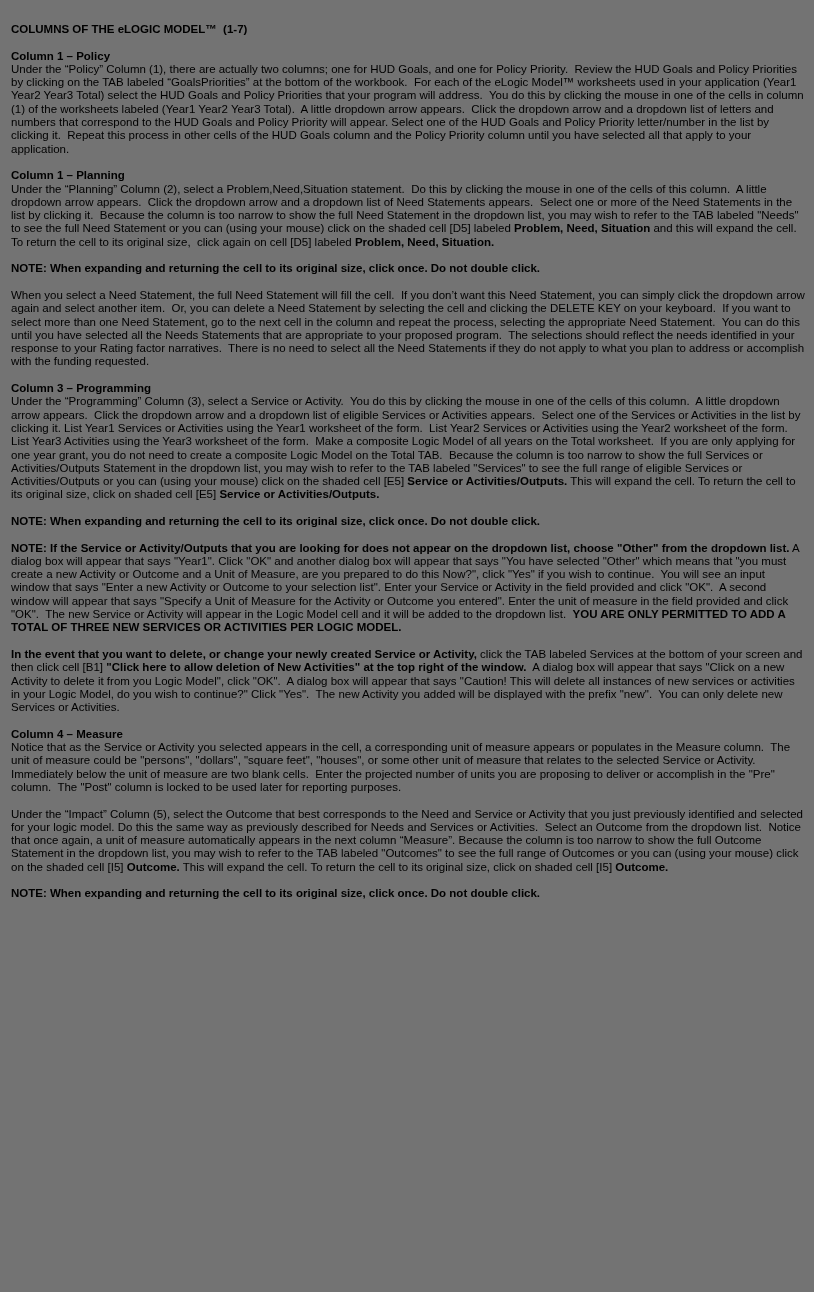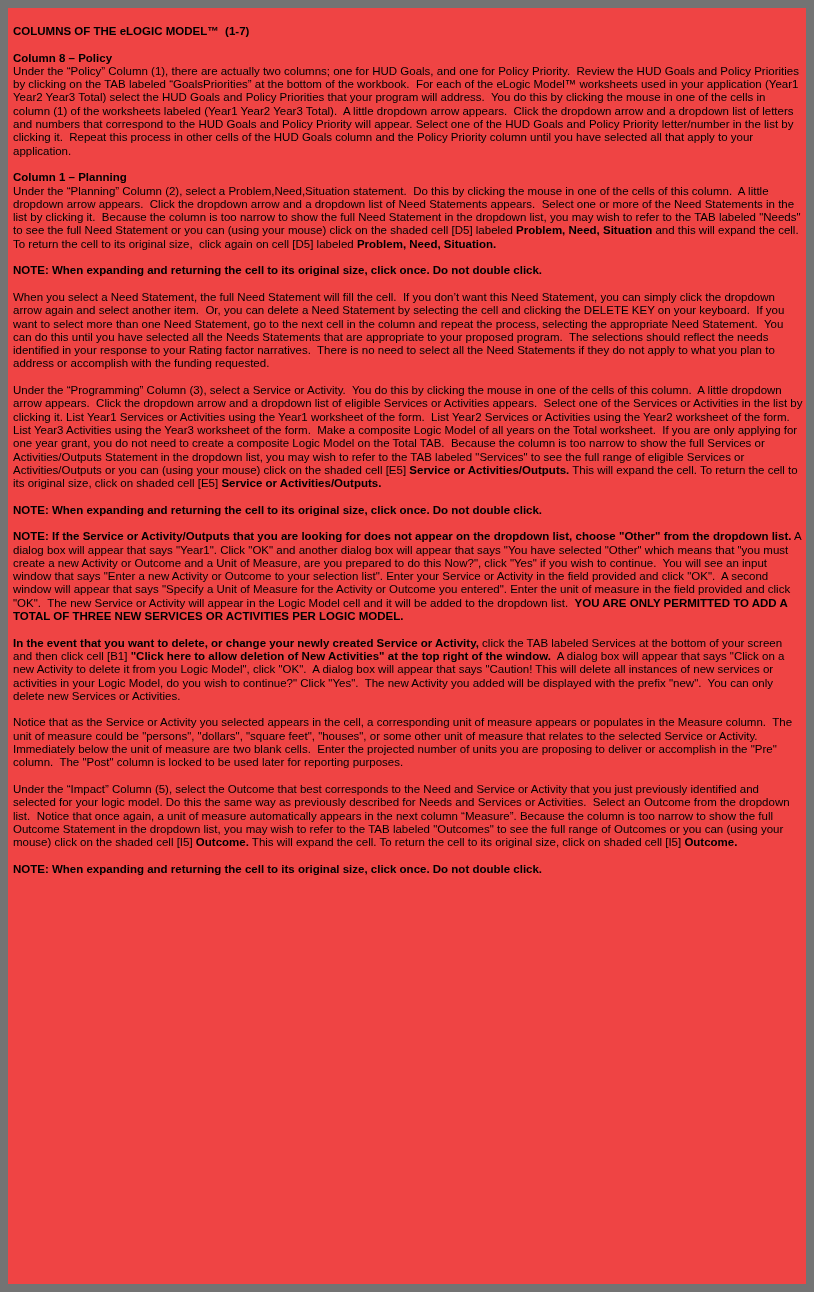--- a/index.html
+++ b/index.html
@@ -1,45 +1,47 @@
 <!DOCTYPE html>
 <html><head>
 <meta charset="utf-8">
 <style>
   html, body { margin: 0; padding: 0; background: #ffffff; }
   .page {
     position: relative;
     width: 814px;
     height: 1292px;
     box-sizing: border-box;
-    background: #ef4444;
-    border: 8px solid #737373;
+    background: #737373;
+    border: 6px solid #737373;
     padding: 17px 3px 0 5px;
     font-family: "Liberation Sans", "DejaVu Sans", sans-serif;
     font-size: 11.5px;
     line-height: 13.3px;
     color: #000000;
     overflow: hidden;
   }
   .block { white-space: pre-wrap; word-wrap: break-word; }
   .gap { margin-bottom: 13.3px; }
   .title, .heading { font-weight: bold; }
   .b { font-weight: bold; }
 </style>
 </head>
 <body>
 
 <div class="page">
   <div class="block title gap"><span class="b">COLUMNS OF THE eLOGIC MODEL™  (1-7)</span></div>
-  <div class="block heading"><span class="b">Column 8 – Policy</span></div>
+  <div class="block heading"><span class="b">Column 1 – Policy</span></div>
   <div class="block para gap"><span>Under the “Policy” Column (1), there are actually two columns; one for HUD Goals, and one for Policy Priority.  Review the HUD Goals and Policy Priorities by clicking on the TAB labeled “GoalsPriorities” at the bottom of the workbook.  For each of the eLogic Model™ worksheets used in your application (Year1 Year2 Year3 Total) select the HUD Goals and Policy Priorities that your program will address.  You do this by clicking the mouse in one of the cells in column (1) of the worksheets labeled (Year1 Year2 Year3 Total).  A little dropdown arrow appears.  Click the dropdown arrow and a dropdown list of letters and numbers that correspond to the HUD Goals and Policy Priority will appear. Select one of the HUD Goals and Policy Priority letter/number in the list by clicking it.  Repeat this process in other cells of the HUD Goals column and the Policy Priority column until you have selected all that apply to your application.</span></div>
   <div class="block heading"><span class="b">Column 1 – Planning</span></div>
   <div class="block para gap"><span>Under the “Planning” Column (2), select a Problem,Need,Situation statement.  Do this by clicking the mouse in one of the cells of this column.  A little dropdown arrow appears.  Click the dropdown arrow and a dropdown list of Need Statements appears.  Select one or more of the Need Statements in the list by clicking it.  Because the column is too narrow to show the full Need Statement in the dropdown list, you may wish to refer to the TAB labeled "Needs" to see the full Need Statement or you can (using your mouse) click on the shaded cell [D5] labeled </span><span class="b">Problem, Need, Situation</span><span> and this will expand the cell.  To return the cell to its original size,  click again on cell [D5] labeled </span><span class="b">Problem, Need, Situation.</span></div>
   <div class="block note gap"><span class="b">NOTE: When expanding and returning the cell to its original size, click once. Do not double click.</span></div>
   <div class="block para gap"><span>When you select a Need Statement, the full Need Statement will fill the cell.  If you don’t want this Need Statement, you can simply click the dropdown arrow again and select another item.  Or, you can delete a Need Statement by selecting the cell and clicking the DELETE KEY on your keyboard.  If you want to select more than one Need Statement, go to the next cell in the column and repeat the process, selecting the appropriate Need Statement.  You can do this until you have selected all the Needs Statements that are appropriate to your proposed program.  The selections should reflect the needs identified in your response to your Rating factor narratives.  There is no need to select all the Need Statements if they do not apply to what you plan to address or accomplish with the funding requested.</span></div>
+  <div class="block heading"><span class="b">Column 3 – Programming</span></div>
   <div class="block para gap"><span>Under the “Programming” Column (3), select a Service or Activity.  You do this by clicking the mouse in one of the cells of this column.  A little dropdown arrow appears.  Click the dropdown arrow and a dropdown list of eligible Services or Activities appears.  Select one of the Services or Activities in the list by clicking it. List Year1 Services or Activities using the Year1 worksheet of the form.  List Year2 Services or Activities using the Year2 worksheet of the form.  List Year3 Activities using the Year3 worksheet of the form.  Make a composite Logic Model of all years on the Total worksheet.  If you are only applying for one year grant, you do not need to create a composite Logic Model on the Total TAB.  Because the column is too narrow to show the full Services or Activities/Outputs Statement in the dropdown list, you may wish to refer to the TAB labeled "Services" to see the full range of eligible Services or Activities/Outputs or you can (using your mouse) click on the shaded cell [E5] </span><span class="b">Service or Activities/Outputs.</span><span> This will expand the cell. To return the cell to its original size, click on shaded cell [E5] </span><span class="b">Service or Activities/Outputs.</span></div>
   <div class="block note gap"><span class="b">NOTE: When expanding and returning the cell to its original size, click once. Do not double click.</span></div>
   <div class="block para gap"><span class="b">NOTE: If the Service or Activity/Outputs that you are looking for does not appear on the dropdown list, choose "Other" from the dropdown list.</span><span> A dialog box will appear that says "Year1". Click "OK" and another dialog box will appear that says "You have selected "Other" which means that "you must create a new Activity or Outcome and a Unit of Measure, are you prepared to do this Now?", click "Yes" if you wish to continue.  You will see an input window that says "Enter a new Activity or Outcome to your selection list". Enter your Service or Activity in the field provided and click "OK".  A second window will appear that says "Specify a Unit of Measure for the Activity or Outcome you entered". Enter the unit of measure in the field provided and click "OK".  The new Service or Activity will appear in the Logic Model cell and it will be added to the dropdown list.  </span><span class="b">YOU ARE ONLY PERMITTED TO ADD A TOTAL OF THREE NEW SERVICES OR ACTIVITIES PER LOGIC MODEL.</span></div>
   <div class="block para gap"><span class="b">In the event that you want to delete, or change your newly created Service or Activity,</span><span> click the TAB labeled Services at the bottom of your screen and then click cell [B1] </span><span class="b">"Click here to allow deletion of New Activities" at the top right of the window.</span><span>  A dialog box will appear that says "Click on a new Activity to delete it from you Logic Model", click "OK".  A dialog box will appear that says "Caution! This will delete all instances of new services or activities in your Logic Model, do you wish to continue?" Click "Yes".  The new Activity you added will be displayed with the prefix "new".  You can only delete new Services or Activities.</span></div>
+  <div class="block heading"><span class="b">Column 4 – Measure</span></div>
   <div class="block para gap"><span>Notice that as the Service or Activity you selected appears in the cell, a corresponding unit of measure appears or populates in the Measure column.  The unit of measure could be "persons", "dollars", "square feet", "houses", or some other unit of measure that relates to the selected Service or Activity.  Immediately below the unit of measure are two blank cells.  Enter the projected number of units you are proposing to deliver or accomplish in the "Pre" column.  The "Post" column is locked to be used later for reporting purposes.</span></div>
   <div class="block para gap"><span>Under the “Impact” Column (5), select the Outcome that best corresponds to the Need and Service or Activity that you just previously identified and selected for your logic model. Do this the same way as previously described for Needs and Services or Activities.  Select an Outcome from the dropdown list.  Notice that once again, a unit of measure automatically appears in the next column “Measure”. Because the column is too narrow to show the full Outcome Statement in the dropdown list, you may wish to refer to the TAB labeled "Outcomes" to see the full range of Outcomes or you can (using your mouse) click on the shaded cell [I5] </span><span class="b">Outcome.</span><span> This will expand the cell. To return the cell to its original size, click on shaded cell [I5] </span><span class="b">Outcome.</span></div>
   <div class="block note"><span class="b">NOTE: When expanding and returning the cell to its original size, click once. Do not double click.</span></div>
 </div>
 
 </body></html>

